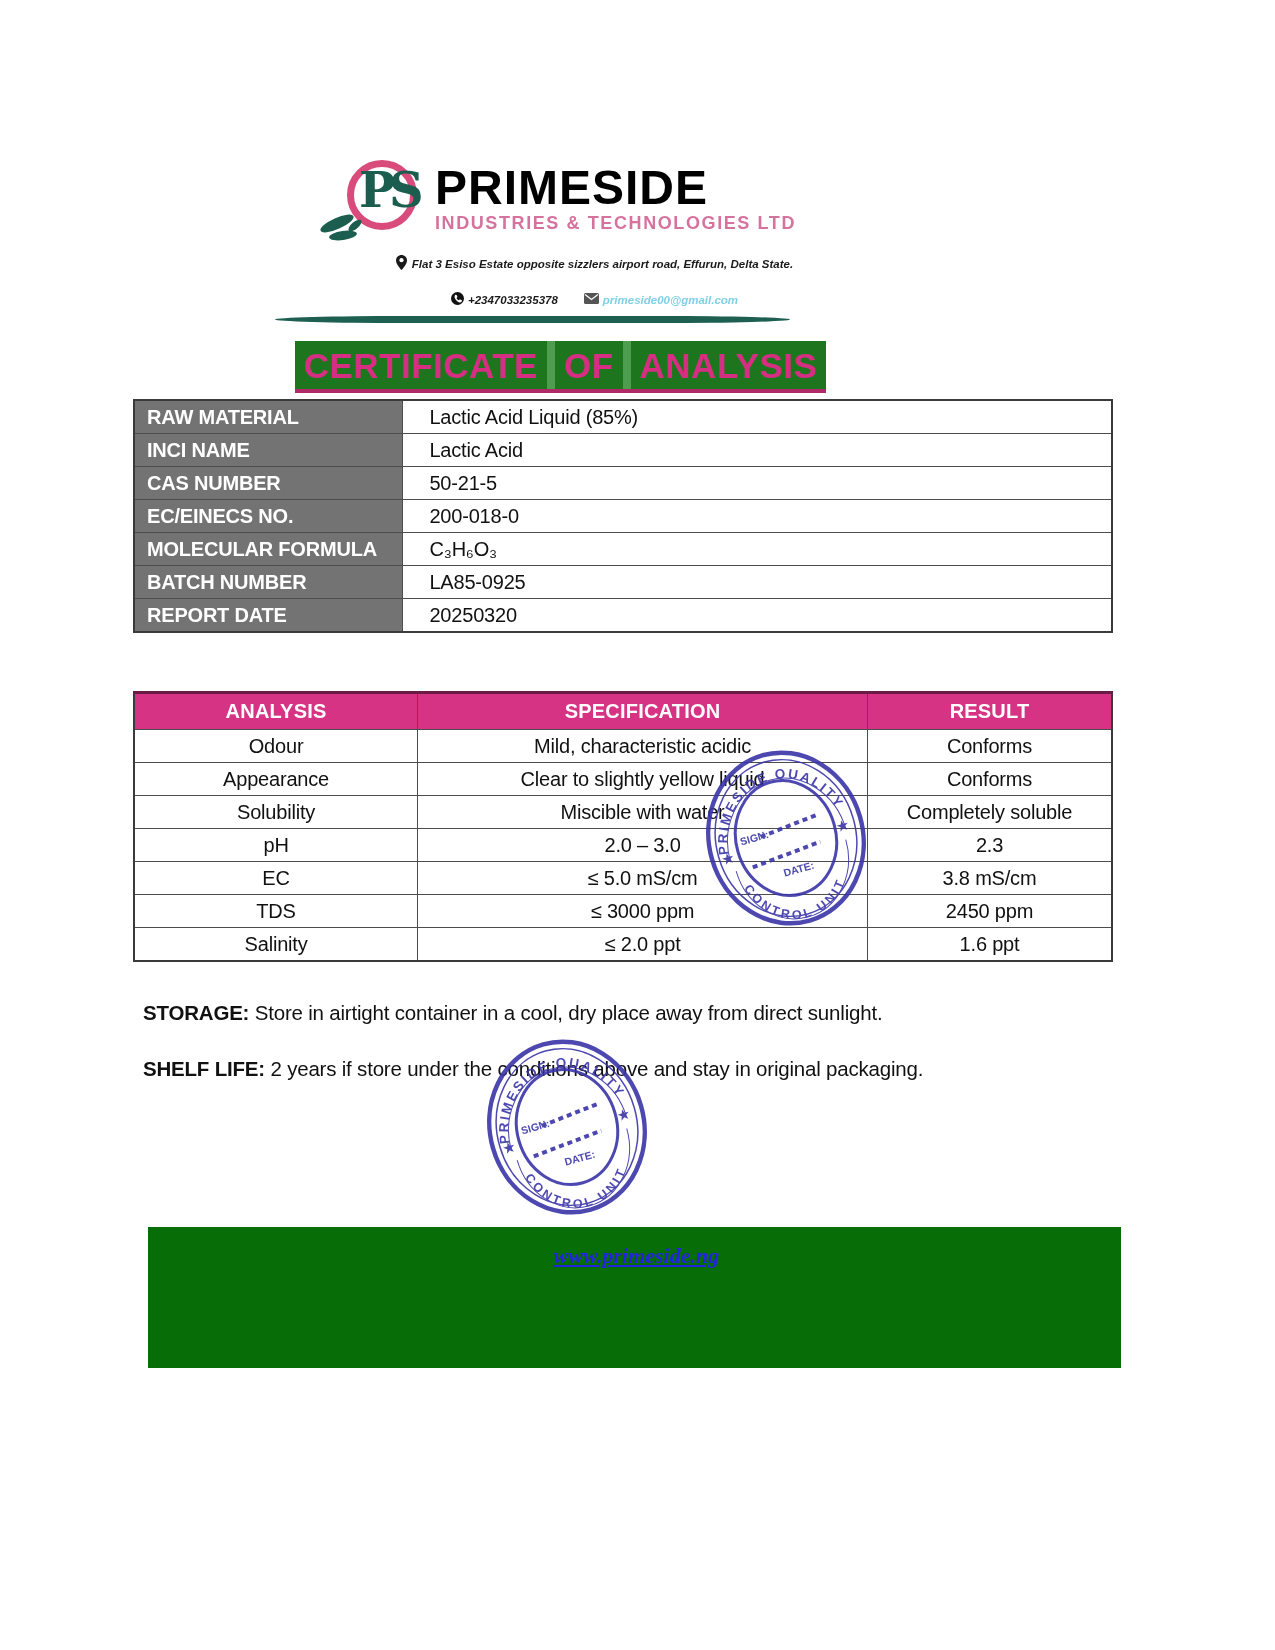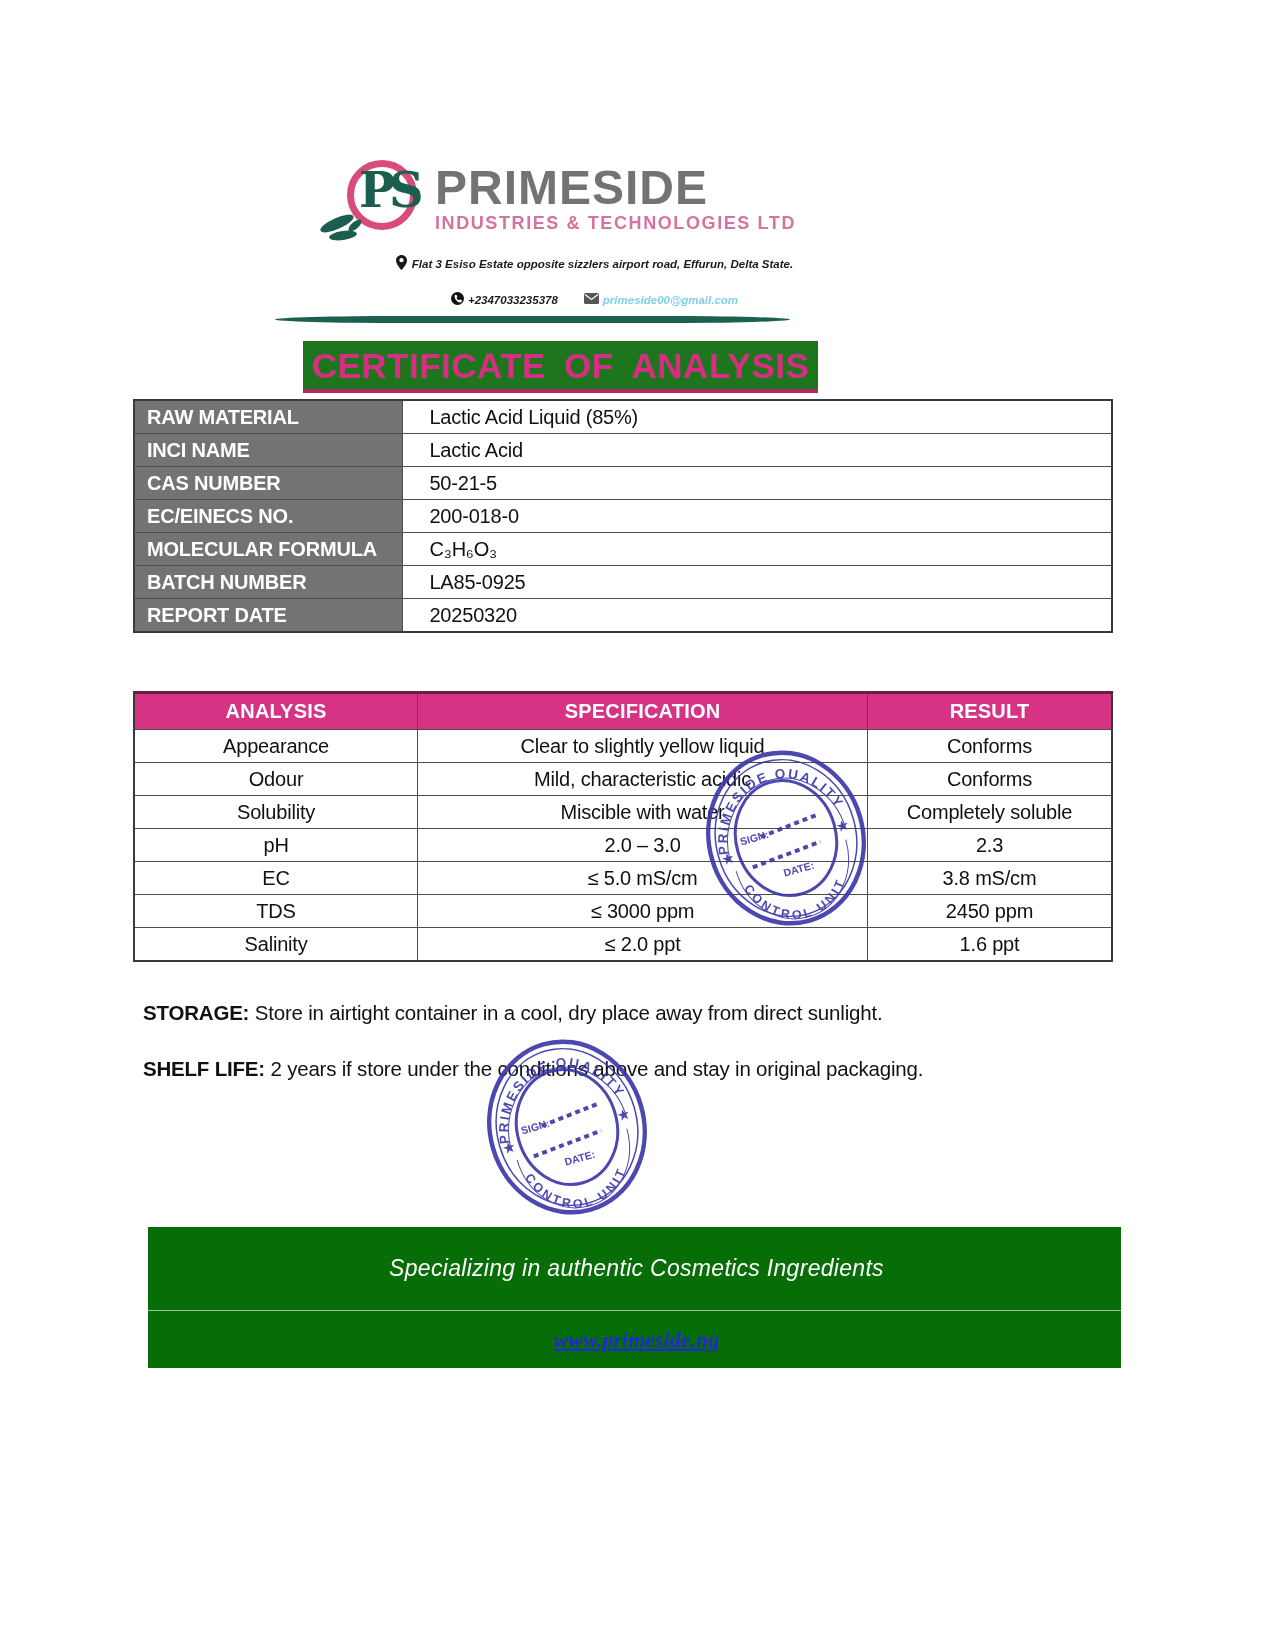--- a/index.html
+++ b/index.html
@@ -15,36 +15,36 @@
   .logo-mark{position:relative; width:96px; height:92px;}
   .logo-circle{position:absolute; top:2px; left:22px; width:56px; height:56px;
     border:7px solid #d84b7a; border-radius:50%;}
   .logo-ps{position:absolute; top:8px; left:34px; font-family:"DejaVu Serif", serif;
     font-weight:bold; font-size:48px; color:#1b5e4f; line-height:1; letter-spacing:-6px;}
   .leaf{position:absolute; background:#1b5e4f; border-radius:50%;}
   .leaf1{width:36px; height:11px; left:-6px; top:60px; transform:rotate(-24deg);}
   .leaf2{width:28px; height:9px; left:4px; top:73px; transform:rotate(-8deg);}
   .leaf3{width:16px; height:7px; left:22px; top:64px; transform:rotate(-40deg);}
   .brand-block{text-align:left; padding-top:6px;}
-  .brand-name{font-size:48px; font-weight:bold; color:#737373; letter-spacing:1px; line-height:1.0;}
+  .brand-name{font-size:48px; font-weight:bold; color:#000000; letter-spacing:1px; line-height:1.0;}
   .brand-sub{font-size:18px; font-weight:bold; color:#d6729e; letter-spacing:1.6px; margin-top:1px;}
   .address-line{margin-top:5px; margin-left:68px; font-size:11.5px; font-weight:bold; font-style:italic;
     color:#1a1a1a; display:flex; align-items:center; gap:5px;}
   .contact-line{margin-top:20px; margin-left:68px; display:flex; align-items:center; gap:26px;
     font-size:11.5px; font-weight:bold; font-style:italic;}
   .contact-item{display:flex; align-items:center; gap:4px;}
   .phone-text{color:#1a1a1a;}
   .email-text{color:#7fd0e6;}
   .swoosh{margin-top:9px; width:515px; height:7px; background:#1d5f50;
     border-radius:50% / 100%; transform:translateX(-28px);}
 
   
   .title-wrap{position:absolute; top:341px; left:0; width:100%;
     display:flex; justify-content:center;}
-  .title-block{display:inline-flex; gap:0; background:#4f9d4f;
+  .title-block{display:inline-flex; gap:8px; background:#4f9d4f;
     border-bottom:4px solid #b02a68;}
   .title-word{background:#1d761d; color:#d62e82; font-weight:bold; font-size:35px;
     padding:5px 9px 3px 9px; letter-spacing:0.5px;}
 
   
   table{border-collapse:collapse;}
   .info-table{position:absolute; left:133px; top:399px; width:980px;
     border:2px solid #3a3a3a;}
   .info-table td{border:1.5px solid #4d4d4d; height:30px; font-size:20px; letter-spacing:-0.2px;}
   .info-label{background:#737373; color:#ffffff; font-weight:bold; width:27.5%; padding-left:12px;}
@@ -176,27 +176,27 @@
   <table class="analysis-table">
     <thead>
       <tr>
         <th class="col-analysis">ANALYSIS</th>
         <th class="col-spec">SPECIFICATION</th>
         <th class="col-result">RESULT</th>
       </tr>
     </thead>
     <tbody>
       <tr>
+        <td>Odour</td>
+        <td>Mild, characteristic acidic</td>
+        <td>Conforms</td>
+      </tr>
+      <tr>
         <td>Appearance</td>
         <td>Clear to slightly yellow liquid</td>
-        <td>Conforms</td>
-      </tr>
-      <tr>
-        <td>Odour</td>
-        <td>Mild, characteristic acidic</td>
         <td>Conforms</td>
       </tr>
       <tr>
         <td>Solubility</td>
         <td>Miscible with water</td>
         <td>Completely soluble</td>
       </tr>
       <tr>
         <td>pH</td>
         <td>2.0 – 3.0</td>
@@ -257,21 +257,18 @@
         <text x="133" y="101" font-size="15" fill="#3a35a8" stroke="none">★</text>
         <text x="37" y="87" font-size="10.5" font-weight="bold" fill="#3a35a8" stroke="none">SIGN:</text>
         <line x1="58" y1="84" x2="120" y2="78" stroke-width="4" stroke-dasharray="5 4"></line>
         <line x1="42" y1="111" x2="114" y2="105" stroke-width="4" stroke-dasharray="5 4"></line>
         <text x="70" y="129" font-size="10.5" font-weight="bold" fill="#3a35a8" stroke="none">DATE:</text>
       </g>
     </svg>
   </div>
 
   <div class="footer">
-    <div class="footer-top">
-      <span class="tagline">Specializing in authentic Cosmetics Ingredients</span>
-    </div>
     <div class="footer-bottom">
       <span class="website">www.primeside.ng</span>
     </div>
   </div>
 
 </div>
 
 </body></html>

